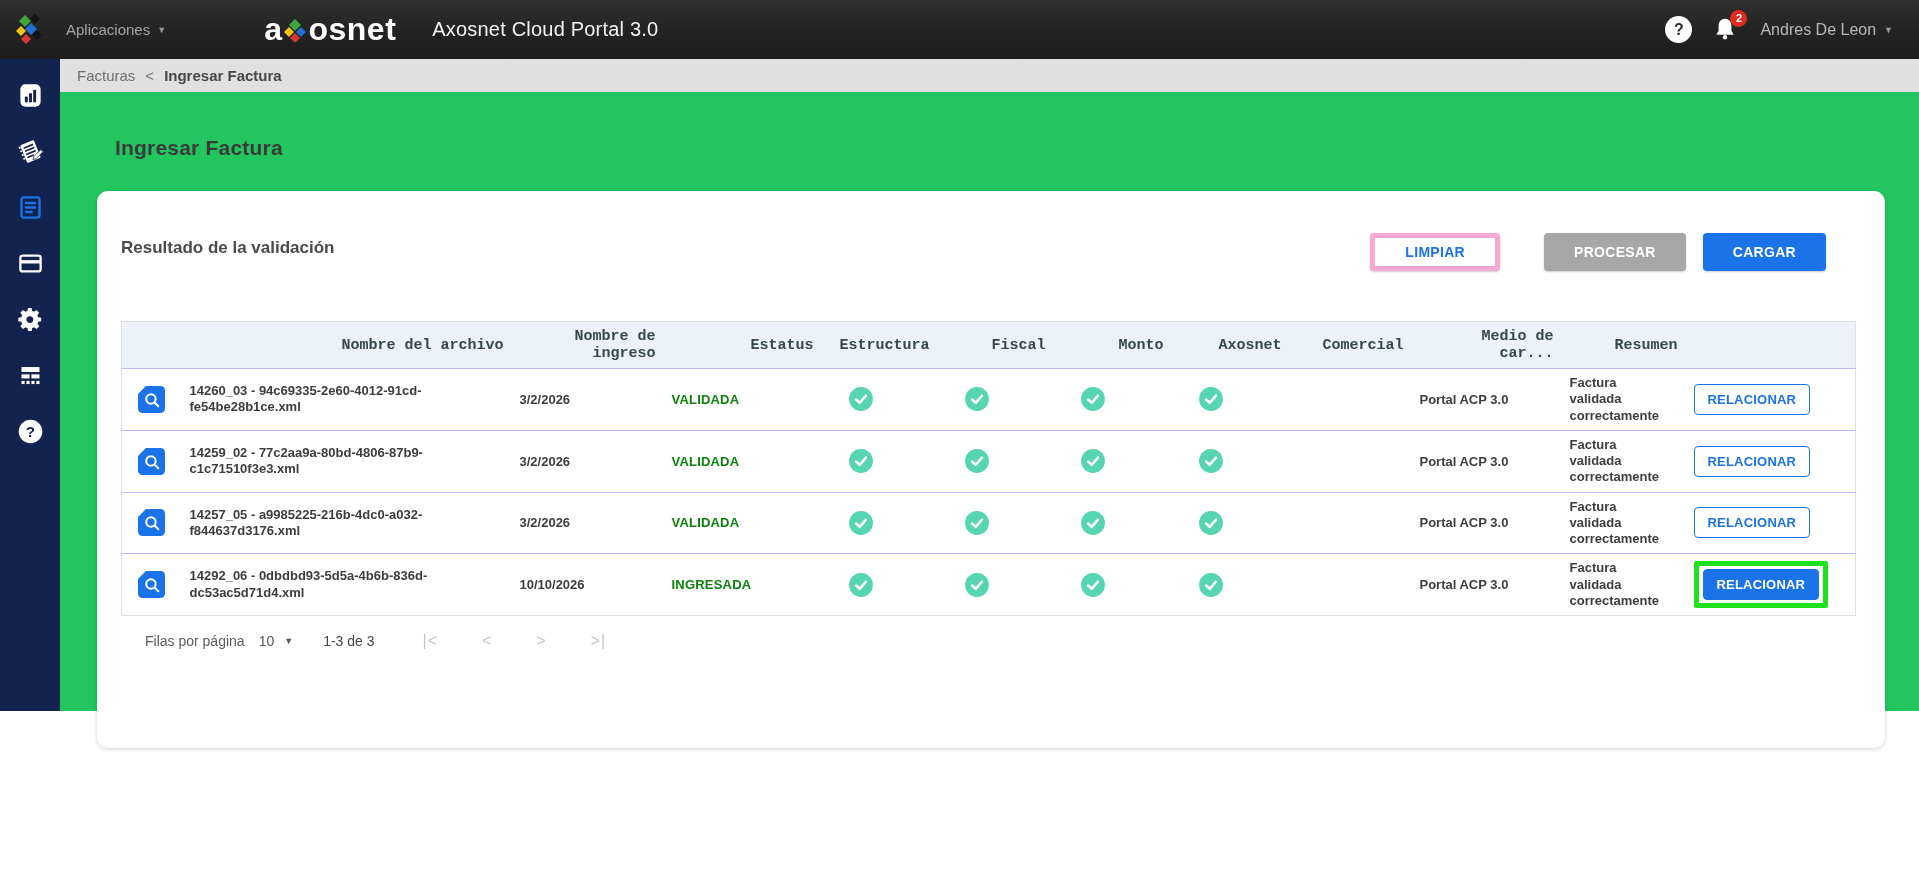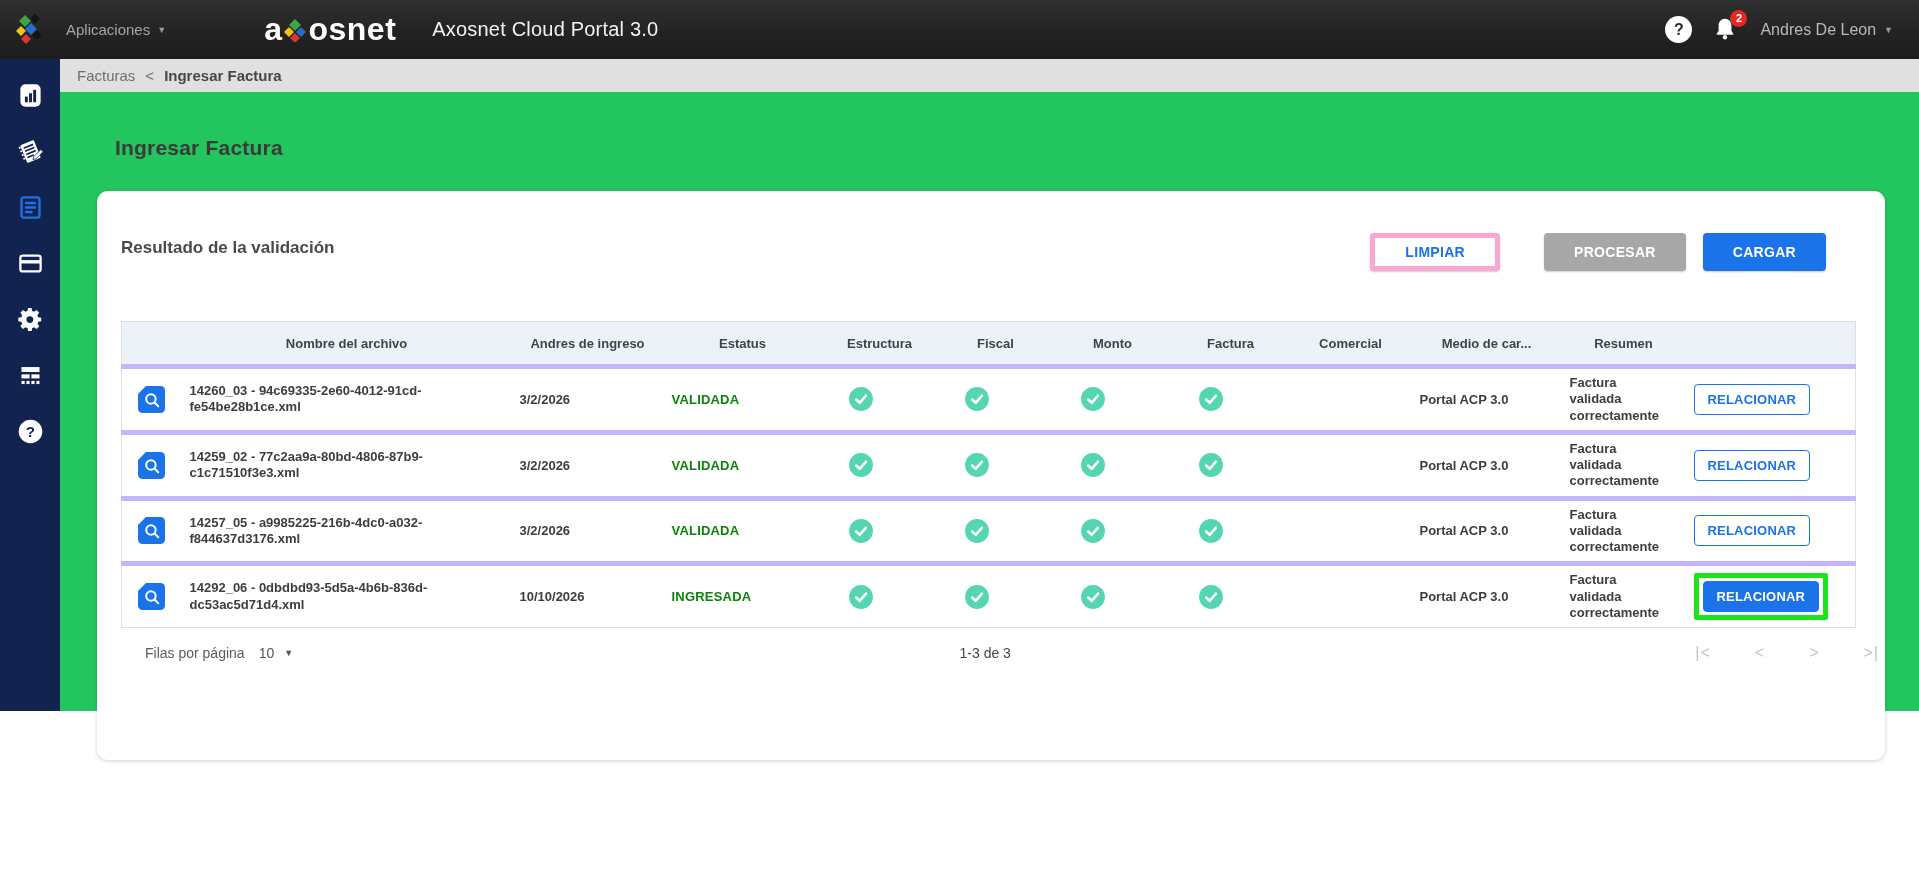--- a/index.html
+++ b/index.html
@@ -42,35 +42,35 @@
   .head-actions { margin-left:auto; display:flex; gap:17px; }
   .btn { height:38px; padding:0 30px; border-radius:4px; font-size:14px; font-weight:bold; letter-spacing:.3px; border:none; cursor:pointer; font-family:"Liberation Sans", sans-serif; }
   .btn-outline-blue { background:#ffffff; border:5px solid #f9a8d4; color:#1a73e8; box-shadow:0 1px 2px rgba(0,0,0,.2); }
   .btn-gray { background:#a7a7a7; color:#ffffff; box-shadow:0 1px 2px rgba(0,0,0,.2);margin-left:27px; }
   .btn-blue { background:#1a73e8; color:#ffffff; box-shadow:0 1px 2px rgba(0,0,0,.2); }
 
   
   .table-wrap { margin:50px 30px 0 24px; }
   table { width:1734px; border-collapse:collapse; table-layout:fixed; border:1px solid #e0e0e0; }
   thead tr { background:#edf2f9; height:45px; }
-  th { text-align:center; font-size:13px; color:#37474f; font-weight:bold; padding:6px 8px; }
-  tbody tr { height:58px; border-top:5px solid #c4b5fd; background:#ffffff; }
+  th { text-align:right; font-size:15px; color:#37474f; font-weight:bold; padding:6px 8px;font-family:Liberation Mono, monospace; }
+  tbody tr { height:58px; border-top:1px solid #c4b5fd; background:#ffffff; }
   td { padding:6px 8px; vertical-align:middle; font-size:13px; font-weight:bold; color:#3d3d3d; }
   .cell-icon { padding-left:16px; }
   .file-icon { width:27px; height:27px; display:block; cursor:pointer; }
   .name-text { display:inline-block; max-width:272px; line-height:1.25; }
   .status-text { color:#0b830b; letter-spacing:.2px; }
   .check { width:26px; height:26px; margin-left:18px; display:block; }
   .resumen-cell { padding-right:22px; line-height:1.25; }
   .btn-rel { height:31px; padding:0 13px; border-radius:4px; font-size:13px; font-weight:bold; letter-spacing:.2px; border:1.5px solid #1a73e8; background:#ffffff; color:#1a73e8; cursor:pointer; font-family:"Liberation Sans", sans-serif; white-space:nowrap; }
   .btn-rel.solid { background:#1a73e8; color:#ffffff; }
   .hl-box { display:inline-block; border:5px solid #1de21d; padding:3px 4px; border-radius:2px; background:#ffffff; }
 
   
-  .pagination { margin:16px 30px 0 24px; width:1734px; display:flex; justify-content:space-between; align-items:center; gap:30px; font-size:14px; color:#5c5c5c; }
+  .pagination { margin:16px 30px 0 24px; width:1734px; display:flex; justify-content:flex-start; align-items:center; gap:30px; font-size:14px; color:#5c5c5c; }
   .rpp { display:flex; align-items:center; gap:14px; }
   .rpp-select { display:flex; align-items:center; gap:10px; cursor:pointer; color:#555555; }
   .rpp-select .caret-dark { font-size:9px; color:#555555; }
   .range { color:#454545; }
   .pager { display:flex; align-items:center; gap:44px; margin-left:18px; color:#c3c3c3; font-size:16px; letter-spacing:1px; }
   .pager span { cursor:pointer; user-select:none; }
 </style>
 </head>
 <body>
 
@@ -221,26 +221,26 @@
                   <col style="width:118px">
                 <col style="width:122px">
                   <col style="width:150px">
                   <col style="width:124px">
                   <col style="width:170px">
               </colgroup>
               <thead>
                 <tr>
                   <th></th>
                   <th>Nombre del archivo</th>
-                  <th>Andres de ingreso</th>
+                  <th>Nombre de ingreso</th>
                   <th>Estatus</th>
                   <th>Estructura</th>
                   <th>Fiscal</th>
                   <th>Monto</th>
-                  <th>Factura</th>
+                  <th>Axosnet</th>
                   <th>Comercial</th>
                   <th>Medio de car...</th>
                   <th>Resumen</th>
                   <th></th>
                 </tr>
               </thead>
               <tbody>
 
                 <tr>
                   <td class="cell-icon">

